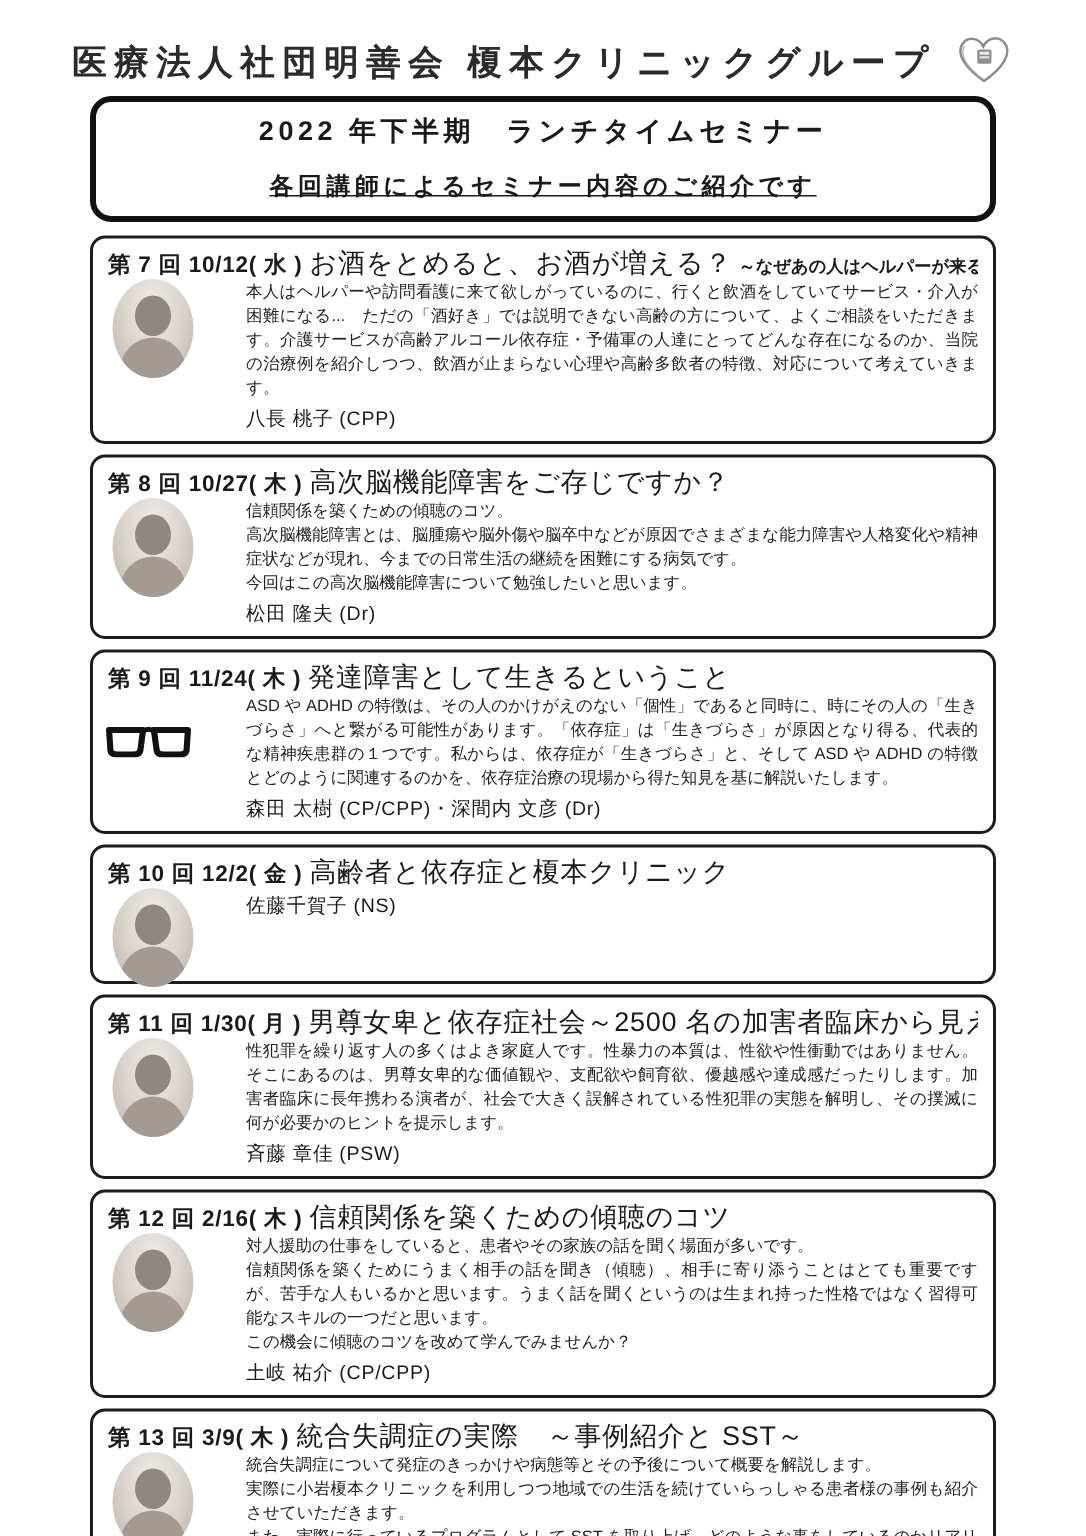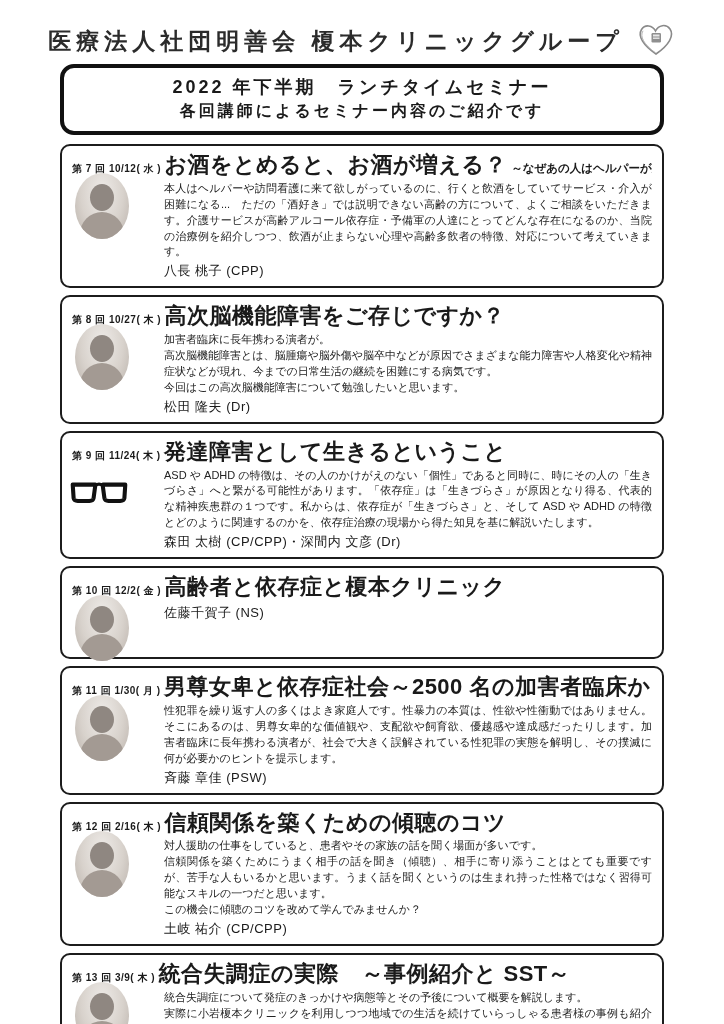--- a/index.html
+++ b/index.html
@@ -49,21 +49,22 @@
   .title-line2 {
     font-size: 36px;
     font-weight: 900;
     letter-spacing: 3px;
     line-height: 1.15;
   }
   .title-line3 {
     font-size: 16px;
     font-weight: 800;
     letter-spacing: 3px;
-    margin-top: 2px;
+    margin-top: 15px;
+    text-decoration: underline;
   }
 
   
   .sessions {
     margin-top: 9px;
     display: flex;
     flex-direction: column;
     gap: 7px;
   }
   .session {
@@ -76,26 +77,26 @@
     background: #fff;
   }
   .session-heading {
     font-size: 15px;
     white-space: nowrap;
     overflow: hidden;
     line-height: 1.35;
   }
   .s-no, .s-date {
     font-weight: 600;
-    font-size: 10px;
+    font-size: 15px;
     letter-spacing: 0.5px;
   }
   .s-title {
-    font-weight: 700;
-    font-size: 22px;
+    font-weight: 400;
+    font-size: 18px;
     letter-spacing: 0.5px;
   }
   .s-subtitle {
     font-weight: 700;
     font-size: 11.5px;
   }
   .session-content {
     margin-left: 92px;
     margin-top: 1px;
   }
@@ -193,21 +194,21 @@
   <section class="session" data-icon="photo">
     <div class="session-heading">
       <span class="s-no">第 8 回 </span>
       <span class="s-date">10/27( 木 ) </span>
       <span class="s-title">高次脳機能障害をご存じですか？</span>
       <span class="s-subtitle"></span>
     </div>
     <div class="photo"></div>
 
     <div class="session-content">
-      <div class="s-body">加害者臨床に長年携わる演者が。
+      <div class="s-body">信頼関係を築くための傾聴のコツ。
 高次脳機能障害とは、脳腫瘍や脳外傷や脳卒中などが原因でさまざまな能力障害や人格変化や精神症状などが現れ、今までの日常生活の継続を困難にする病気です。
 今回はこの高次脳機能障害について勉強したいと思います。</div>
       <div class="s-speaker">松田 隆夫 (Dr)</div>
     </div>
   </section>
 
   <section class="session" data-icon="glasses">
     <div class="session-heading">
       <span class="s-no">第 9 回 </span>
       <span class="s-date">11/24( 木 ) </span>

